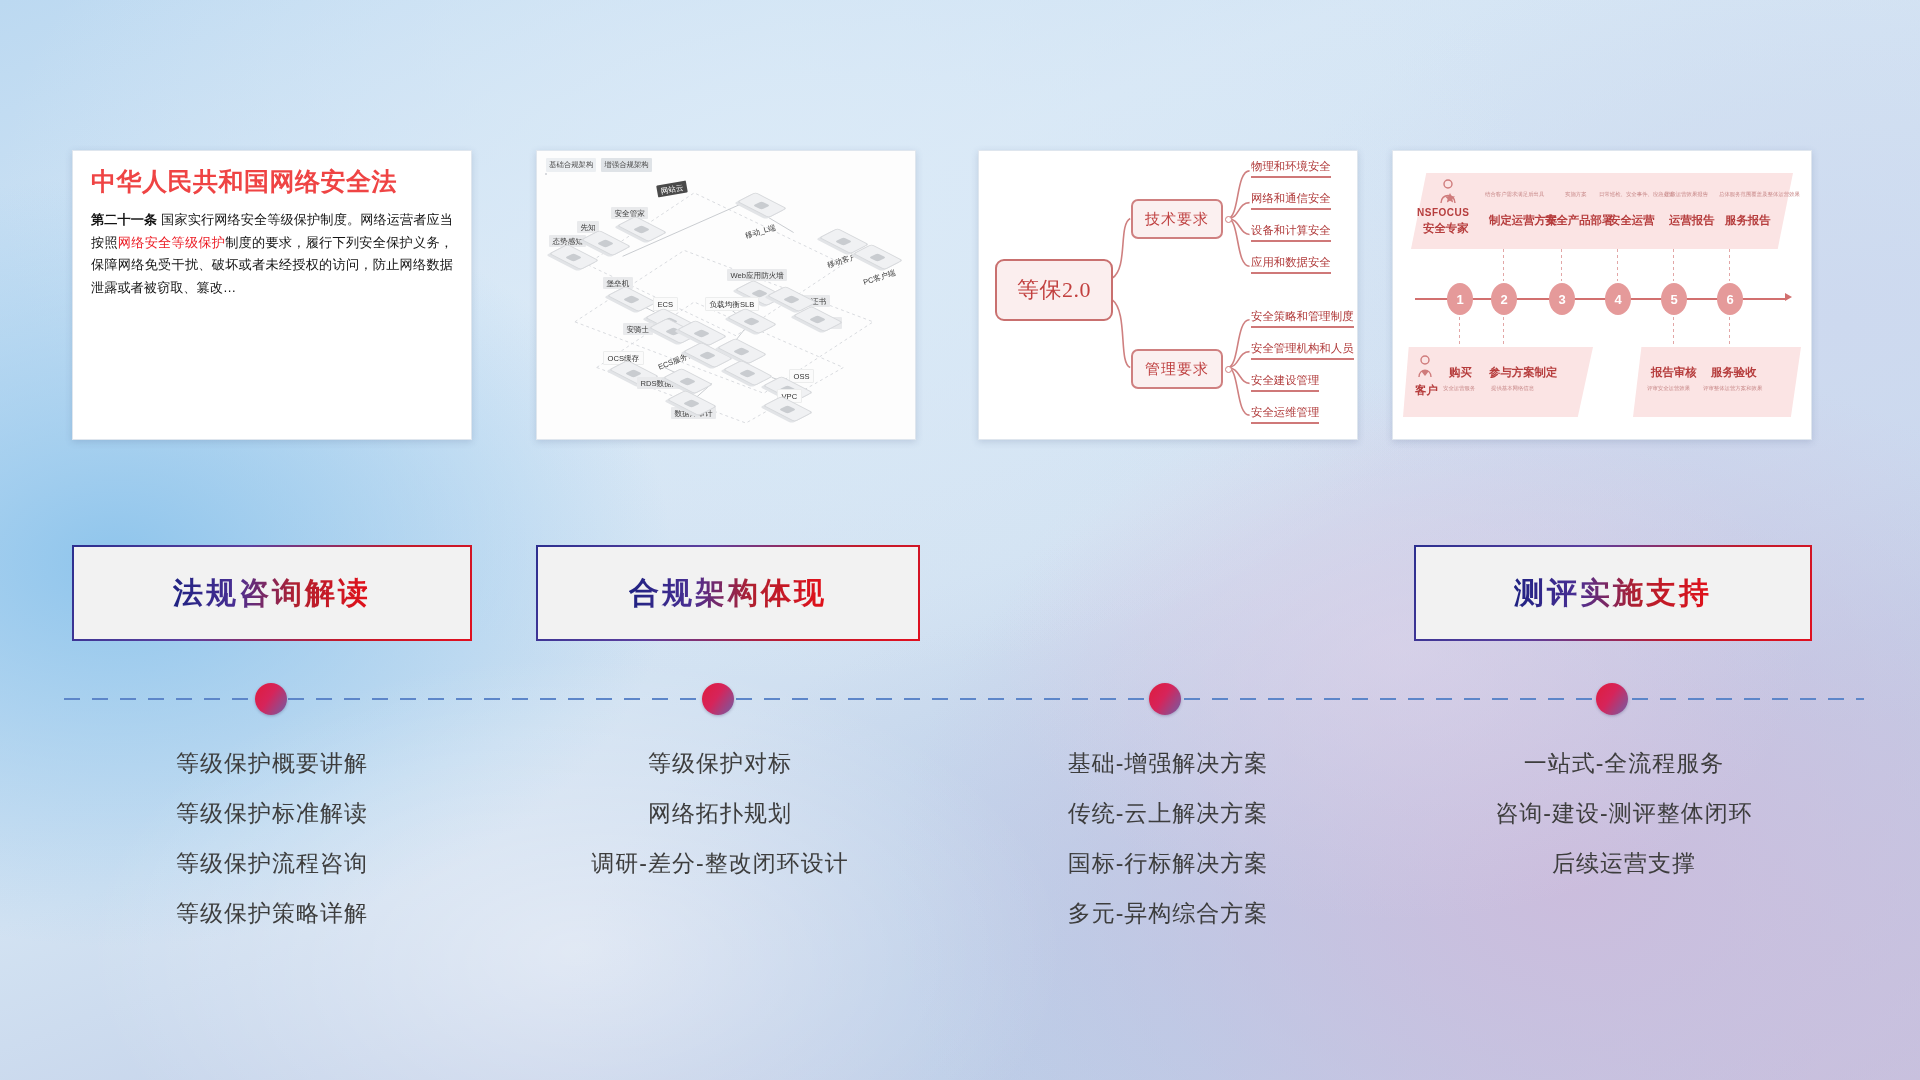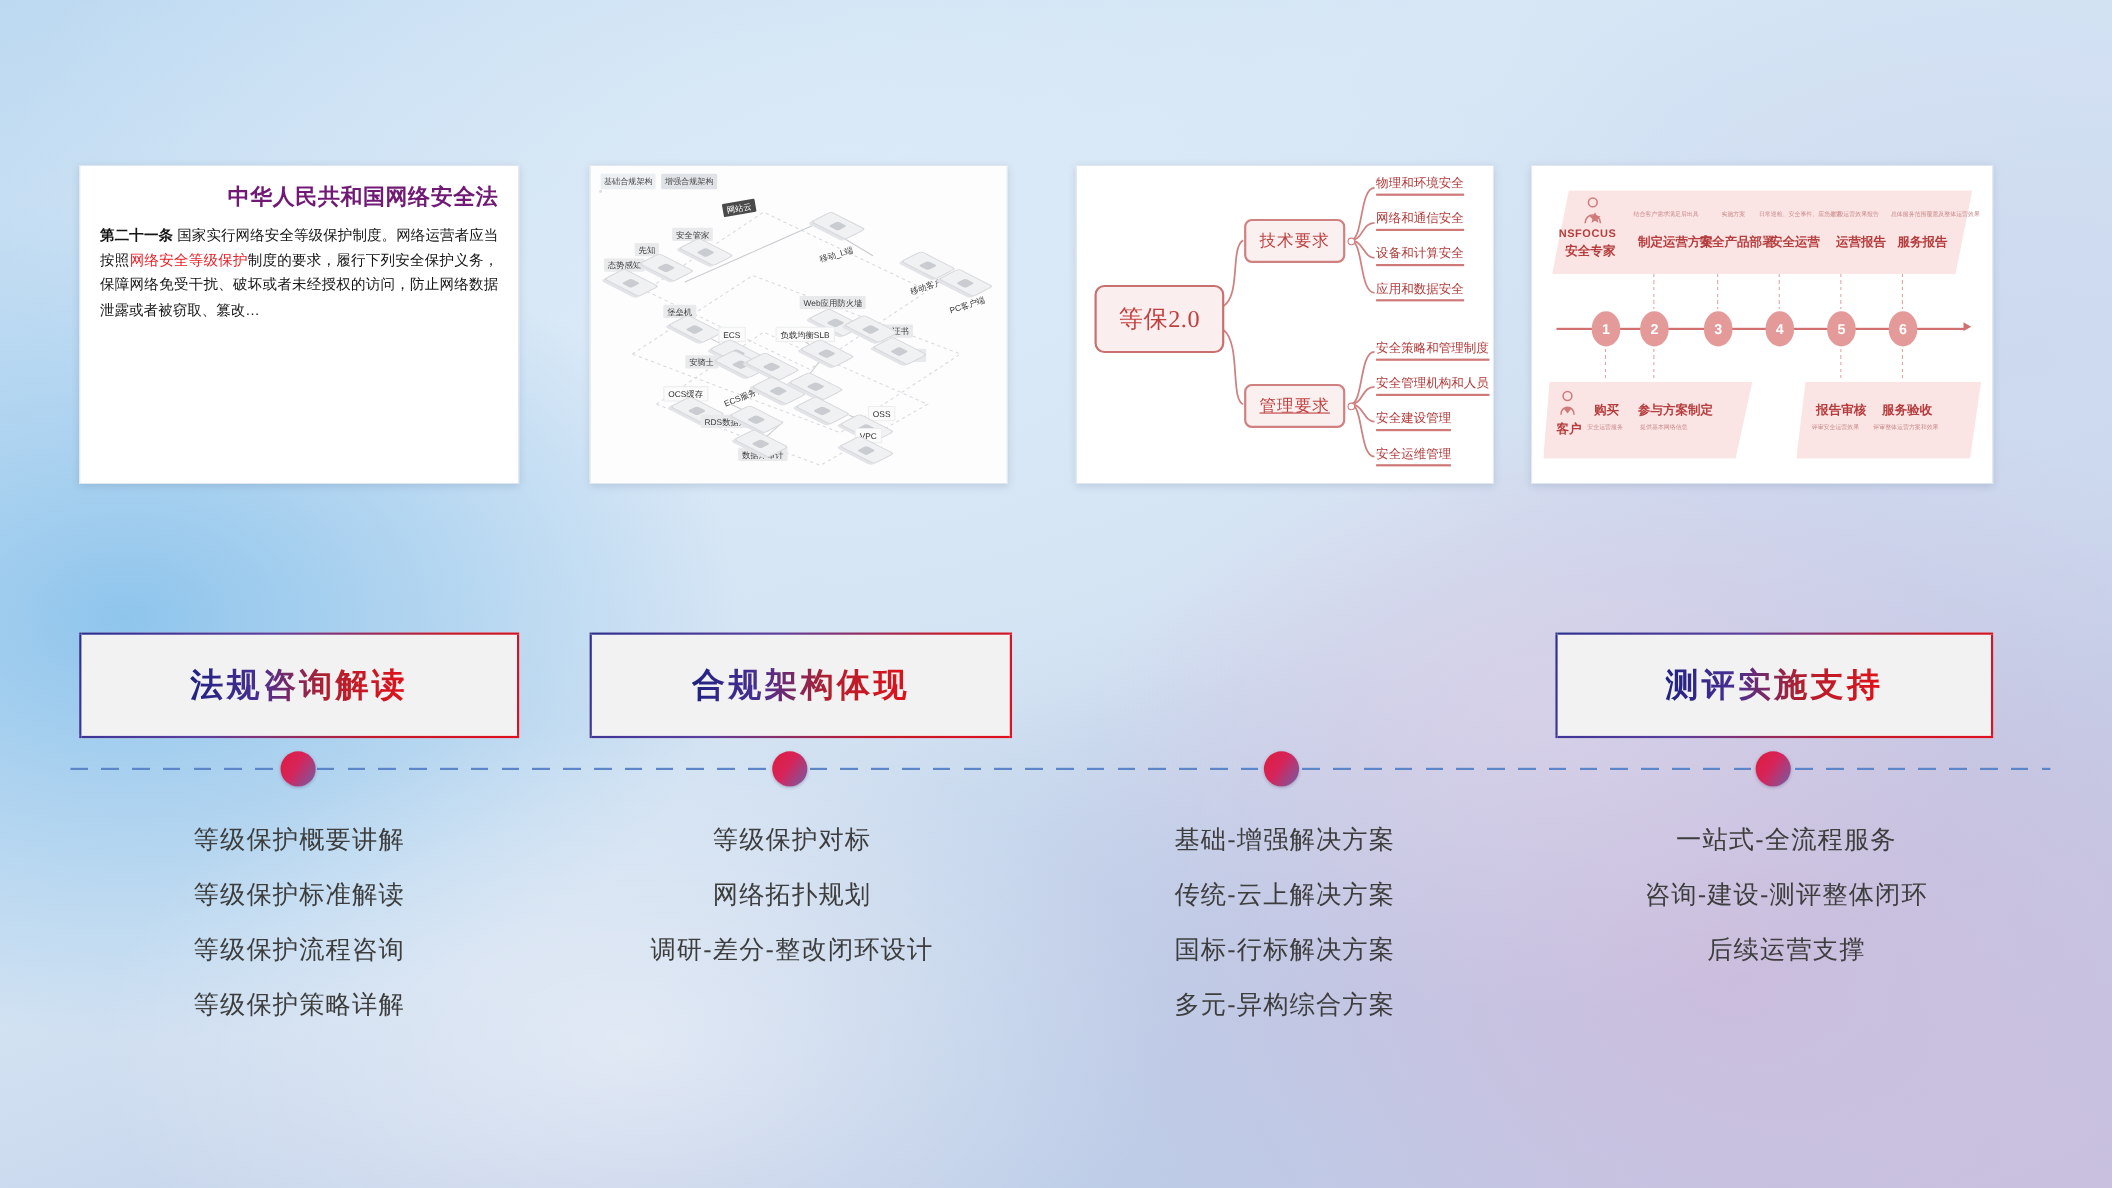--- a/index.html
+++ b/index.html
@@ -38,21 +38,21 @@
     overflow:hidden;
   }
   .card-1{ left:72px;   width:400px; }
   .card-2{ left:536px;  width:380px; }
   .card-3{ left:978px;  width:380px; }
   .card-4{ left:1392px; width:420px; }
 
   
   .law{ padding:14px 18px 10px 18px; height:100%; }
   .law-title{
-    text-align:right; font-size:20px; font-weight:700; color:#701a75;
+    text-align:left; font-size:25px; font-weight:700; color:#ef4444;
     letter-spacing:.5px; margin-bottom:11px;
     font-family:"Liberation Sans","DejaVu Sans",sans-serif;
   }
   .law-p{ font-size:13.2px; line-height:1.72; color:#141414; text-align:justify; }
   .law-p + .law-p{ margin-top:3px; }
   .law-p b{ font-weight:700; }
   .law-p .rd{ color:#ec1c24; }
 
   
   .arch{ position:relative; width:100%; height:100%; background:#fdfdfd; }
@@ -92,21 +92,21 @@
     font-family:"Liberation Serif","DejaVu Serif",serif;
   }
   .mm-node{
     position:absolute; width:92px; height:40px;
     border:2px solid #cf8080; border-radius:7px; background:#fbf0f0;
     display:flex; align-items:center; justify-content:center;
     font-size:15px; color:#bf4040; letter-spacing:1px;
     font-family:"Liberation Serif","DejaVu Serif",serif;
   }
   .mm-node.n1{ left:152px; top:48px; }
-  .mm-node.n2{ left:152px; top:198px;text-decoration:underline; }
+  .mm-node.n2{ left:152px; top:198px; }
   .mm-leaf{
     position:absolute; font-size:11.4px; color:#b03a3a; white-space:nowrap;
     font-family:"Liberation Serif","DejaVu Serif",serif;
     padding-bottom:2px; border-bottom:2.2px solid #cf7878;
   }
   .mm-bullet{
     position:absolute; width:7px; height:7px; border-radius:50%;
     border:1.4px solid #cf8080; background:#fff;
   }
   .mm-svg{ position:absolute; inset:0; width:100%; height:100%; }
@@ -129,21 +129,21 @@
     position:absolute; width:26px; height:32px; border-radius:50%;
     background:#e59a9a; color:#fff; font-size:13px; font-weight:600;
     display:flex; align-items:center; justify-content:center;
   }
   .ns-cap{ position:absolute; font-size:11.4px; font-weight:700; color:#b63d3d; white-space:nowrap; }
   .ns-sub{ position:absolute; font-size:5.4px; color:#c98b8b; white-space:nowrap; }
   .ns-tick{ position:absolute; width:1px; background:repeating-linear-gradient(#e2a6a6 0 3px,transparent 3px 6px); }
   .ns-pers{ position:absolute; }
 
   
-  .heads{ position:absolute; left:0; top:575px; width:1920px; height:88px; }
+  .heads{ position:absolute; left:0; top:545px; width:1920px; height:88px; }
   .head-box{
     position:absolute; top:0; height:96px;
     background:#f2f2f2;
     display:flex; align-items:center; justify-content:center;
     border-style:solid; border-width:2px;
     border-image:linear-gradient(125deg,#2c2f8f 0%,#5b3f9e 38%,#c31a2b 72%,#e01020 100%) 1;
   }
   .head-box span{
     font-size:30px; font-weight:600; letter-spacing:3px;
     background:linear-gradient(90deg,#1f2282 0%,#4a2f93 32%,#b0202f 62%,#e31019 100%);

